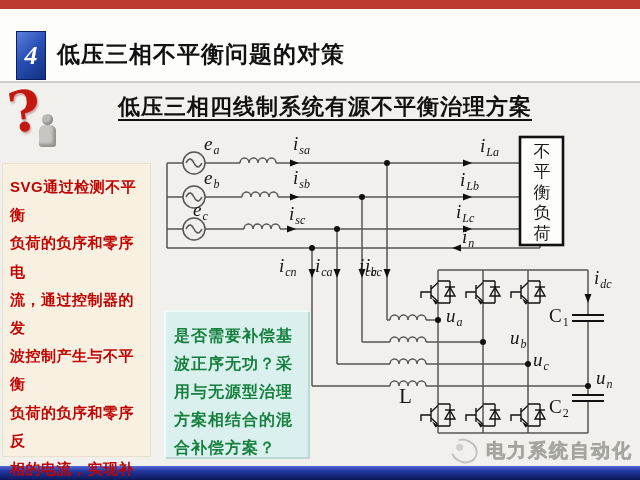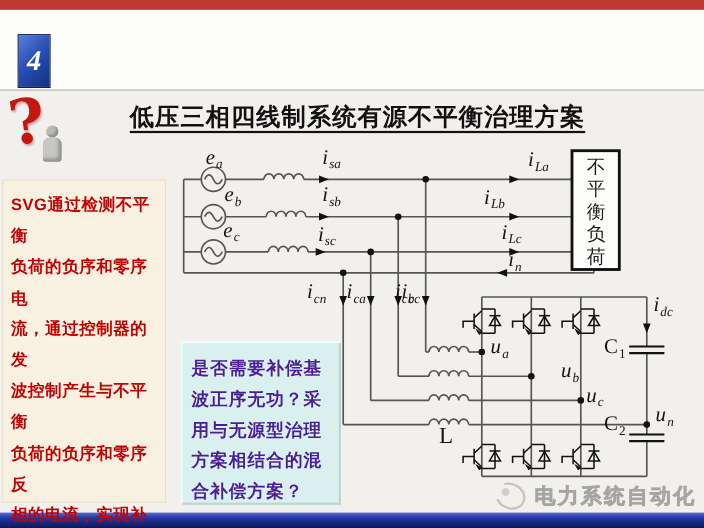--- a/index.html
+++ b/index.html
@@ -40,21 +40,21 @@
     box-shadow:inset -3px -3px 3px #95958f;}
 
   
   #left-note{left:2px;top:163px;width:149px;height:294px;background:#f8f0e0;
     border:1px solid #eadfca;box-sizing:border-box;padding:9px 5px 16px 7px;
     font-size:15px;font-weight:bold;color:#c00404;line-height:28.2px;
     white-space:pre-line;letter-spacing:.5px;}
   #question-note{left:164px;top:310px;width:144px;height:147px;
     background:#d9f0ee;border-top:2px solid #eefbfa;border-left:2px solid #eefbfa;
     box-shadow:2px 2px 0 #b9d8d3;box-sizing:border-box;padding:10px 4px 0 8px;
-    font-size:16px;font-weight:bold;color:#4c1d95;line-height:28px;
+    font-size:16px;font-weight:bold;color:#15803d;line-height:28px;
     white-space:pre-line;letter-spacing:1px;}
 
   
   .lab{position:absolute;font-family:"Liberation Serif",serif;font-style:italic;
        font-size:19px;color:#141414;white-space:nowrap;line-height:1;}
   .lab .sub{font-size:12px;position:relative;top:4px;left:1px;}
   .lab.roman{font-style:normal;}
   .lab.big{font-size:21px;}
 
   #load-label{left:524px;top:142px;width:36px;text-align:center;
@@ -73,20 +73,21 @@
   svg{position:absolute;left:0;top:0;}
 </style>
 </head>
 <body>
 
 <div class="abs" id="top-bar"></div>
 <div class="abs" id="bottom-bar"></div>
 
 <div class="abs" id="header">
   <div class="abs" id="num-box">4</div>
+  <div class="abs" id="header-title">低压三相不平衡问题的对策</div>
 </div>
 
 <div class="abs" id="subtitle">低压三相四线制系统有源不平衡治理方案</div>
 
 <div class="abs" id="qmark">
   <span class="q">?</span>
   <span class="head"></span>
   <span class="bodyfig"></span>
 </div>
 
@@ -203,39 +204,39 @@
 
   <rect x="520" y="137" width="43" height="108" fill="#fdfdfb" stroke="#111" stroke-width="2.6"></rect>
 </svg>
 
 <div class="abs" id="load-label">不
 平
 衡
 负
 荷</div>
 
-<span class="lab" style="left:187px;top:134px"><span>e</span><span class="sub">a</span></span>
+<span class="lab" style="left:204px;top:134px"><span>e</span><span class="sub">a</span></span>
 <span class="lab" style="left:204px;top:168px"><span>e</span><span class="sub">b</span></span>
-<span class="lab" style="left:203px;top:200px"><span>e</span><span class="sub">c</span></span>
+<span class="lab" style="left:193px;top:200px"><span>e</span><span class="sub">c</span></span>
 <span class="lab" style="left:293px;top:134px"><span>i</span><span class="sub">sa</span></span>
 <span class="lab" style="left:293px;top:168px"><span>i</span><span class="sub">sb</span></span>
 <span class="lab" style="left:289px;top:204px"><span>i</span><span class="sub">sc</span></span>
 <span class="lab" style="left:480px;top:136px"><span>i</span><span class="sub">La</span></span>
-<span class="lab" style="left:440px;top:170px"><span>i</span><span class="sub">Lb</span></span>
+<span class="lab" style="left:460px;top:170px"><span>i</span><span class="sub">Lb</span></span>
 <span class="lab" style="left:456px;top:202px"><span>i</span><span class="sub">Lc</span></span>
 <span class="lab" style="left:462px;top:227px"><span>i</span><span class="sub">n</span></span>
 <span class="lab" style="left:279px;top:256px"><span>i</span><span class="sub">cn</span></span>
 <span class="lab" style="left:315px;top:256px"><span>i</span><span class="sub">ca</span></span>
 <span class="lab" style="left:359px;top:256px"><span>i</span><span class="sub">cb</span></span>
 <span class="lab" style="left:365px;top:256px"><span>i</span><span class="sub">cc</span></span>
 <span class="lab" style="left:446px;top:306px"><span>u</span><span class="sub">a</span></span>
 <span class="lab" style="left:510px;top:328px"><span>u</span><span class="sub">b</span></span>
 <span class="lab" style="left:533px;top:350px"><span>u</span><span class="sub">c</span></span>
 <span class="lab" style="left:596px;top:368px"><span>u</span><span class="sub">n</span></span>
 <span class="lab" style="left:594px;top:268px"><span>i</span><span class="sub">dc</span></span>
 <span class="lab roman" style="left:549px;top:306px"><span>C</span><span class="sub">1</span></span>
-<span class="lab roman" style="left:549px;top:376px"><span>C</span><span class="sub">2</span></span>
+<span class="lab roman" style="left:549px;top:397px"><span>C</span><span class="sub">2</span></span>
 <span class="lab roman big" style="left:399px;top:386px"><span>L</span><span class="sub"></span></span>
 
 <div class="abs" id="logo">
   <span id="logo-icon"></span>
   <span id="logo-text">电力系统自动化</span>
 </div>
 
 </body></html>

